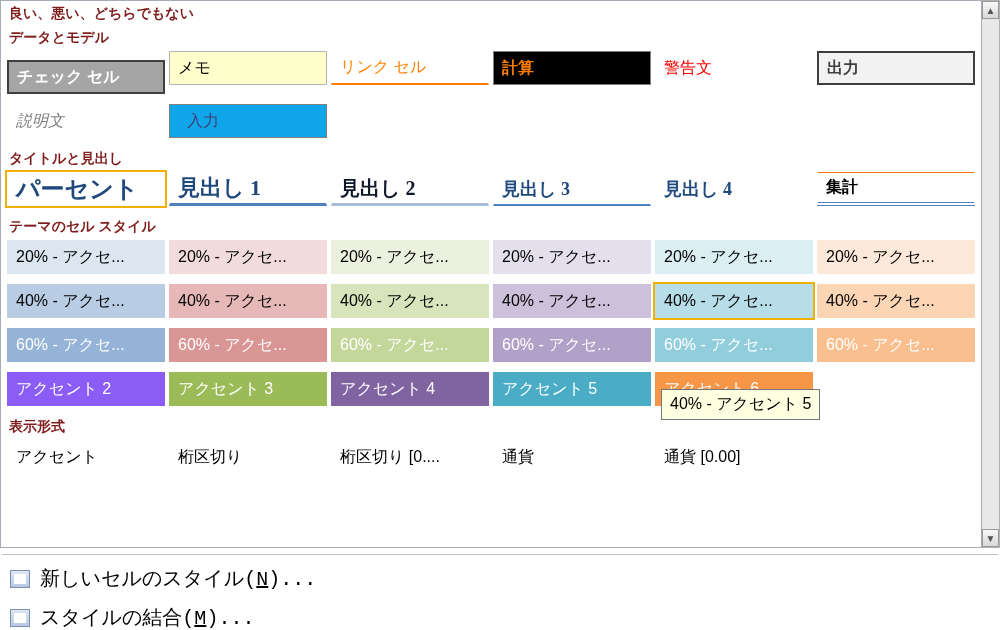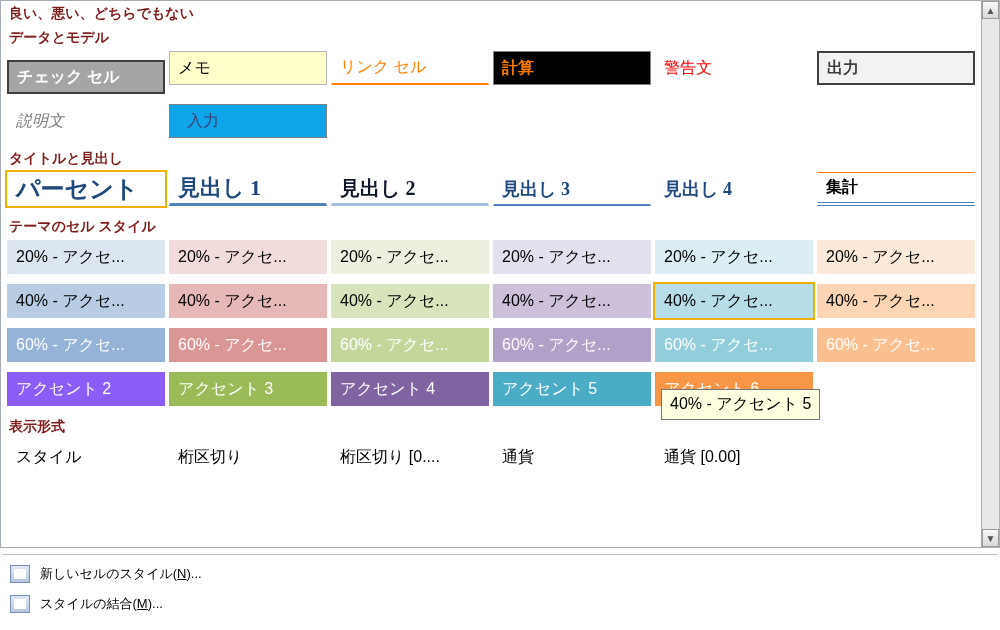--- a/index.html
+++ b/index.html
@@ -9,21 +9,21 @@
 .scroll-up, .scroll-down { width: 100%; height: 18px; background: linear-gradient(#f8f8f8,#d8d8d8); border: 1px solid #999; display: flex; align-items: center; justify-content: center; font-size: 10px; color: #555; }
 .scroll-up { position: absolute; top: 0; }
 .scroll-down { position: absolute; bottom: 0; }
 .section-hdr { font-size: 14px; font-weight: bold; padding: 4px 8px 2px; color: #7f1d1d; }
 .row { display: flex; flex-wrap: wrap; padding: 0 4px 6px; gap: 0; }
 .cell { width: 158px; height: 34px; display: flex; align-items: center; padding: 0 8px; font-size: 16px; margin: 2px; overflow: hidden; white-space: nowrap; text-overflow: ellipsis; border: 1px solid transparent; }
 .cell.sel { outline: 2px solid #F0B000; }
 .tooltip { position: absolute; background: #FFFFE1; border: 1px solid #767676; padding: 4px 8px; font-size: 16px; z-index: 10; text-align: right; }
 .footer { position: absolute; bottom: 0; left: 0; right: 0; height: 82px; background: #fff; padding-top: 6px; }
 .footer .sep { height: 1px; background: #c0c0c0; margin: 0 2px 4px; }
-.menuitem { display: flex; padding: 6px 10px; font-size: 13px; }
+.menuitem { display: flex; align-items: center; padding: 6px 10px; font-size: 20px; font-family: Liberation Mono, monospace; }
 .menuitem .icon { width: 20px; height: 18px; margin-right: 10px; background: linear-gradient(#dfe7f5,#b8c8e0); border: 1px solid #7a90b0; position: relative; }
 .menuitem .icon::after { content: ""; position: absolute; top: 3px; left: 3px; right: 3px; bottom: 3px; background: #fff; }
 .under { text-decoration: underline; }
 
 
 .s-std { background: #fff; color: #000; }
 .s-neutral { background: #FFEB9C; color: #9C6500; }
 .s-bad { background: #FFC7CE; color: #9C0006; }
 .s-good { background: #C6EFCE; color: #006100; }
 .s-check { background: #A5A5A5; color: #fff; border: 2px solid #3F3F3F; font-weight: bold; margin-top: 11px; }
@@ -106,21 +106,21 @@
   <div class="row">
     <div class="cell a2">アクセント 2</div>
     <div class="cell a3">アクセント 3</div>
     <div class="cell a4">アクセント 4</div>
     <div class="cell a5">アクセント 5</div>
     <div class="cell a6">アクセント 6</div>
   </div>
 
   <div class="section-hdr">表示形式</div>
   <div class="row">
-    <div class="cell">スタイル</div>
+    <div class="cell">アクセント</div>
     <div class="cell">桁区切り</div>
     <div class="cell">桁区切り [0....</div>
     <div class="cell">通貨</div>
     <div class="cell">通貨 [0.00]</div>
   </div>
 
   <div class="tooltip" style="left:660px; top:388px;">40% - アクセント 5</div>
 </div>
 
 <div class="scrollbar">

